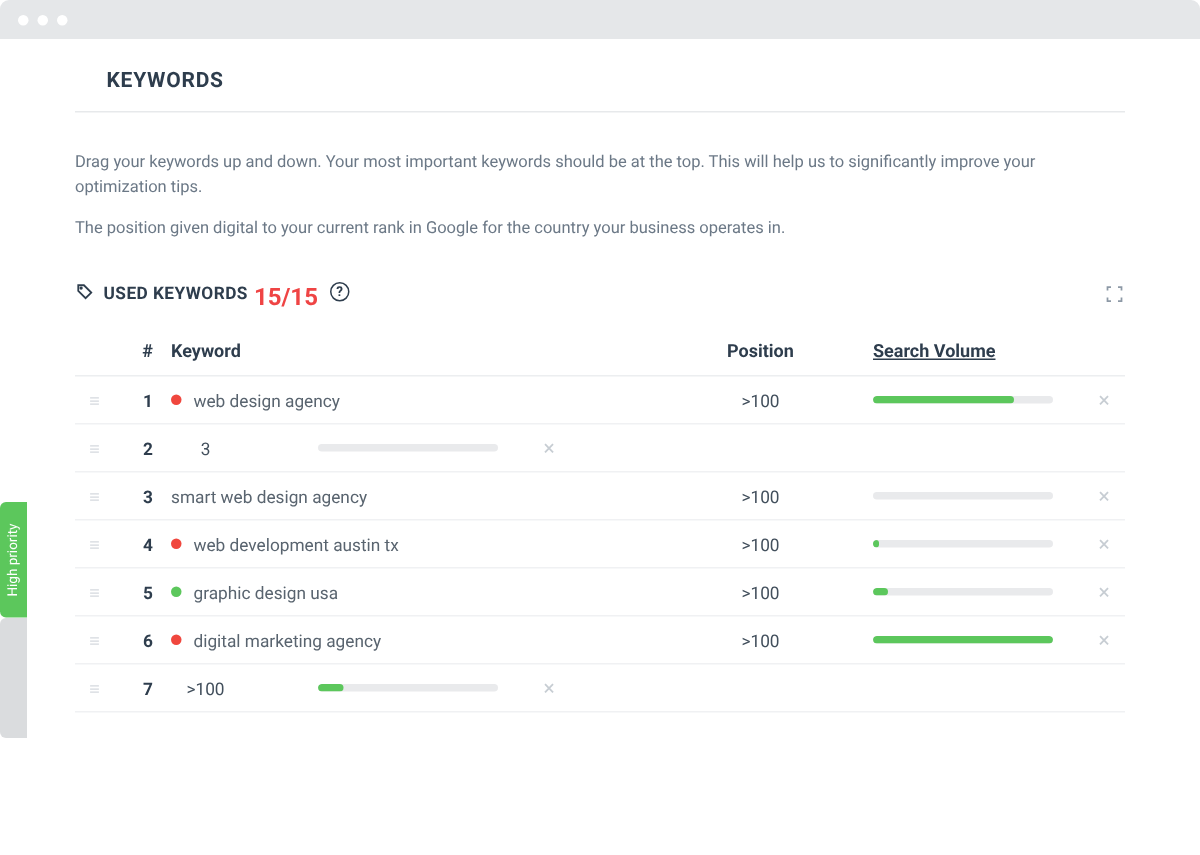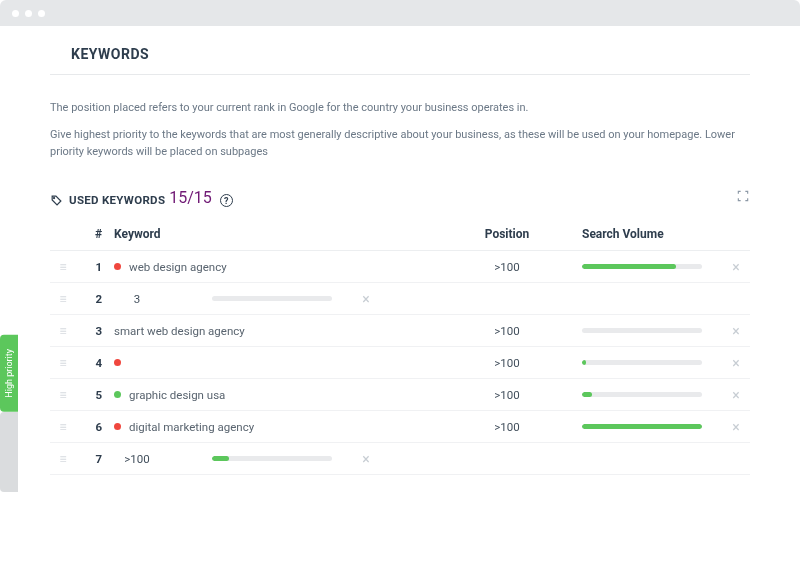--- a/index.html
+++ b/index.html
@@ -5,34 +5,34 @@
   * { box-sizing: border-box; margin: 0; padding: 0; }
   html, body { width: 800px; height: 570px; font-family: -apple-system, BlinkMacSystemFont, "Segoe UI", Roboto, Arial, sans-serif; background: #fff; color: #3a4754; }
   .frame { width: 800px; height: 570px; position: relative; overflow: hidden; }
   .browser-bar { background: #e5e7e9; height: 26px; border-radius: 6px 6px 0 0; display: flex; align-items: center; padding-left: 12px; gap: 6px; }
   .dot { width: 7px; height: 7px; border-radius: 50%; background: #fff; }
   .content { padding: 20px 50px 0 50px; position: relative; }
   .page-title { font-size: 14px; font-weight: 700; letter-spacing: 0.5px; color: #2e3d4d; margin-bottom: 12px; padding-left: 21px; }
   .divider { height: 1px; background: #e7e9eb; margin-bottom: 24px; }
   .intro p { font-size: 11px; line-height: 1.55; color: #6b7886; margin-bottom: 10px; }
   .section { margin-top: 28px; }
-  .section-header { display: flex; align-items: flex-end; color: #2e3d4d; }
+  .section-header { display: flex; align-items: flex-start; color: #2e3d4d; }
   .section-header .label { font-size: 11.5px; font-weight: 700; letter-spacing: 0.3px; }
-  .section-header .count { color: #701a75; font-weight: 400; margin-left: 4px; }
+  .section-header .count { color: #ef4444; font-weight: 700; margin-left: 4px; }
   .tag-icon { margin-right: 6px; display: inline-flex; }
   .help-icon { margin-left: 8px; width: 13px; height: 13px; border: 1.4px solid #2e3d4d; border-radius: 50%; display: inline-flex; align-items: center; justify-content: center; font-size: 9px; font-weight: 700; color: #2e3d4d; }
   .section-header .spacer { flex: 1; }
   .corner-icon { color: #8d99a6; }
   .table { margin-top: 10px; }
   .thead { display: flex; align-items: center; height: 34px; border-bottom: 1px solid #eceef0; font-size: 12px; font-weight: 700; color: #2e3d4d; }
   .col-drag { width: 26px; }
   .col-num { width: 26px; text-align: right; }
   .col-kw  { flex: 1; padding-left: 12px; }
   .col-pos { width: 80px; text-align: center; padding-right: 10px; }
-  .col-vol { width: 170px; padding-left: 30px; }
+  .col-vol { width: 170px; padding-left: 30px; text-decoration: underline; }
   .col-del { width: 28px; text-align: center; }
   .row { display: flex; align-items: center; height: 32px; border-bottom: 1px solid #f0f1f3; font-size: 11.5px; color: #424f5c; }
   .row .col-num { font-weight: 700; color: #2e3d4d; }
   .row .col-kw { display: flex; align-items: center; gap: 8px; color: #59646f; text-align: center; }
   .drag-handle { color: #d6dadf; font-size: 12px; cursor: grab; text-align: center; }
   .status-dot { width: 7px; height: 7px; border-radius: 50%; display: inline-block; flex-shrink: 0; }
   .status-red { background: #f0473e; }
   .status-green { background: #5cc75c; }
   .vol-track { width: 120px; height: 5px; border-radius: 3px; background: #e9eaec; position: relative; overflow: hidden; }
   .vol-fill { height: 100%; background: #5cc75c; border-radius: 3px; }
@@ -55,22 +55,22 @@
   <div class="side-tab">
     <div class="tab green">High priority</div>
     <div class="tab grey"></div>
   </div>
 
   <div class="content">
     <div class="page-title">KEYWORDS</div>
     <div class="divider"></div>
 
     <div class="intro">
-      <p>The position placed refers to your current rank in Google for the country your business operates in.</p>
-      <p>Give highest priority to the keywords that are most generally descriptive about your business, as these will be used on your homepage. Lower priority keywords will be placed on subpages</p>
+      <p>Drag your keywords up and down. Your most important keywords should be at the top. This will help us to significantly improve your optimization tips.</p>
+      <p>The position given digital to your current rank in Google for the country your business operates in.</p>
     </div>
 
     <div class="section">
       <div class="section-header">
         <span class="tag-icon">
           <svg width="13" height="13" viewBox="0 0 24 24" fill="none" stroke="#2e3d4d" stroke-width="2.2">
               <path d="M20 13l-7 7-9-9V4h7l9 9z"></path>
               <circle cx="7.5" cy="7.5" r="1" fill="#2e3d4d"></circle>
             </svg>
         </span>
@@ -133,20 +133,21 @@
                   <div class="vol-fill" style="width:0%"></div>
                 </div>
               </div>
     <div class="col-del del-btn">×</div>
   </div>
             <div class="row">
     <div class="col-drag drag-handle">≡</div>
     <div class="col-num">4</div>
     <div class="col-kw">
                 <span class="status-dot status-red"></span>
+                <span>web development austin tx</span>
               </div>
     <div class="col-pos">&gt;100</div>
     <div class="col-vol">
                 <div class="vol-track">
                   <div class="vol-fill" style="width:3%"></div>
                 </div>
               </div>
     <div class="col-del del-btn">×</div>
   </div>
             <div class="row">

